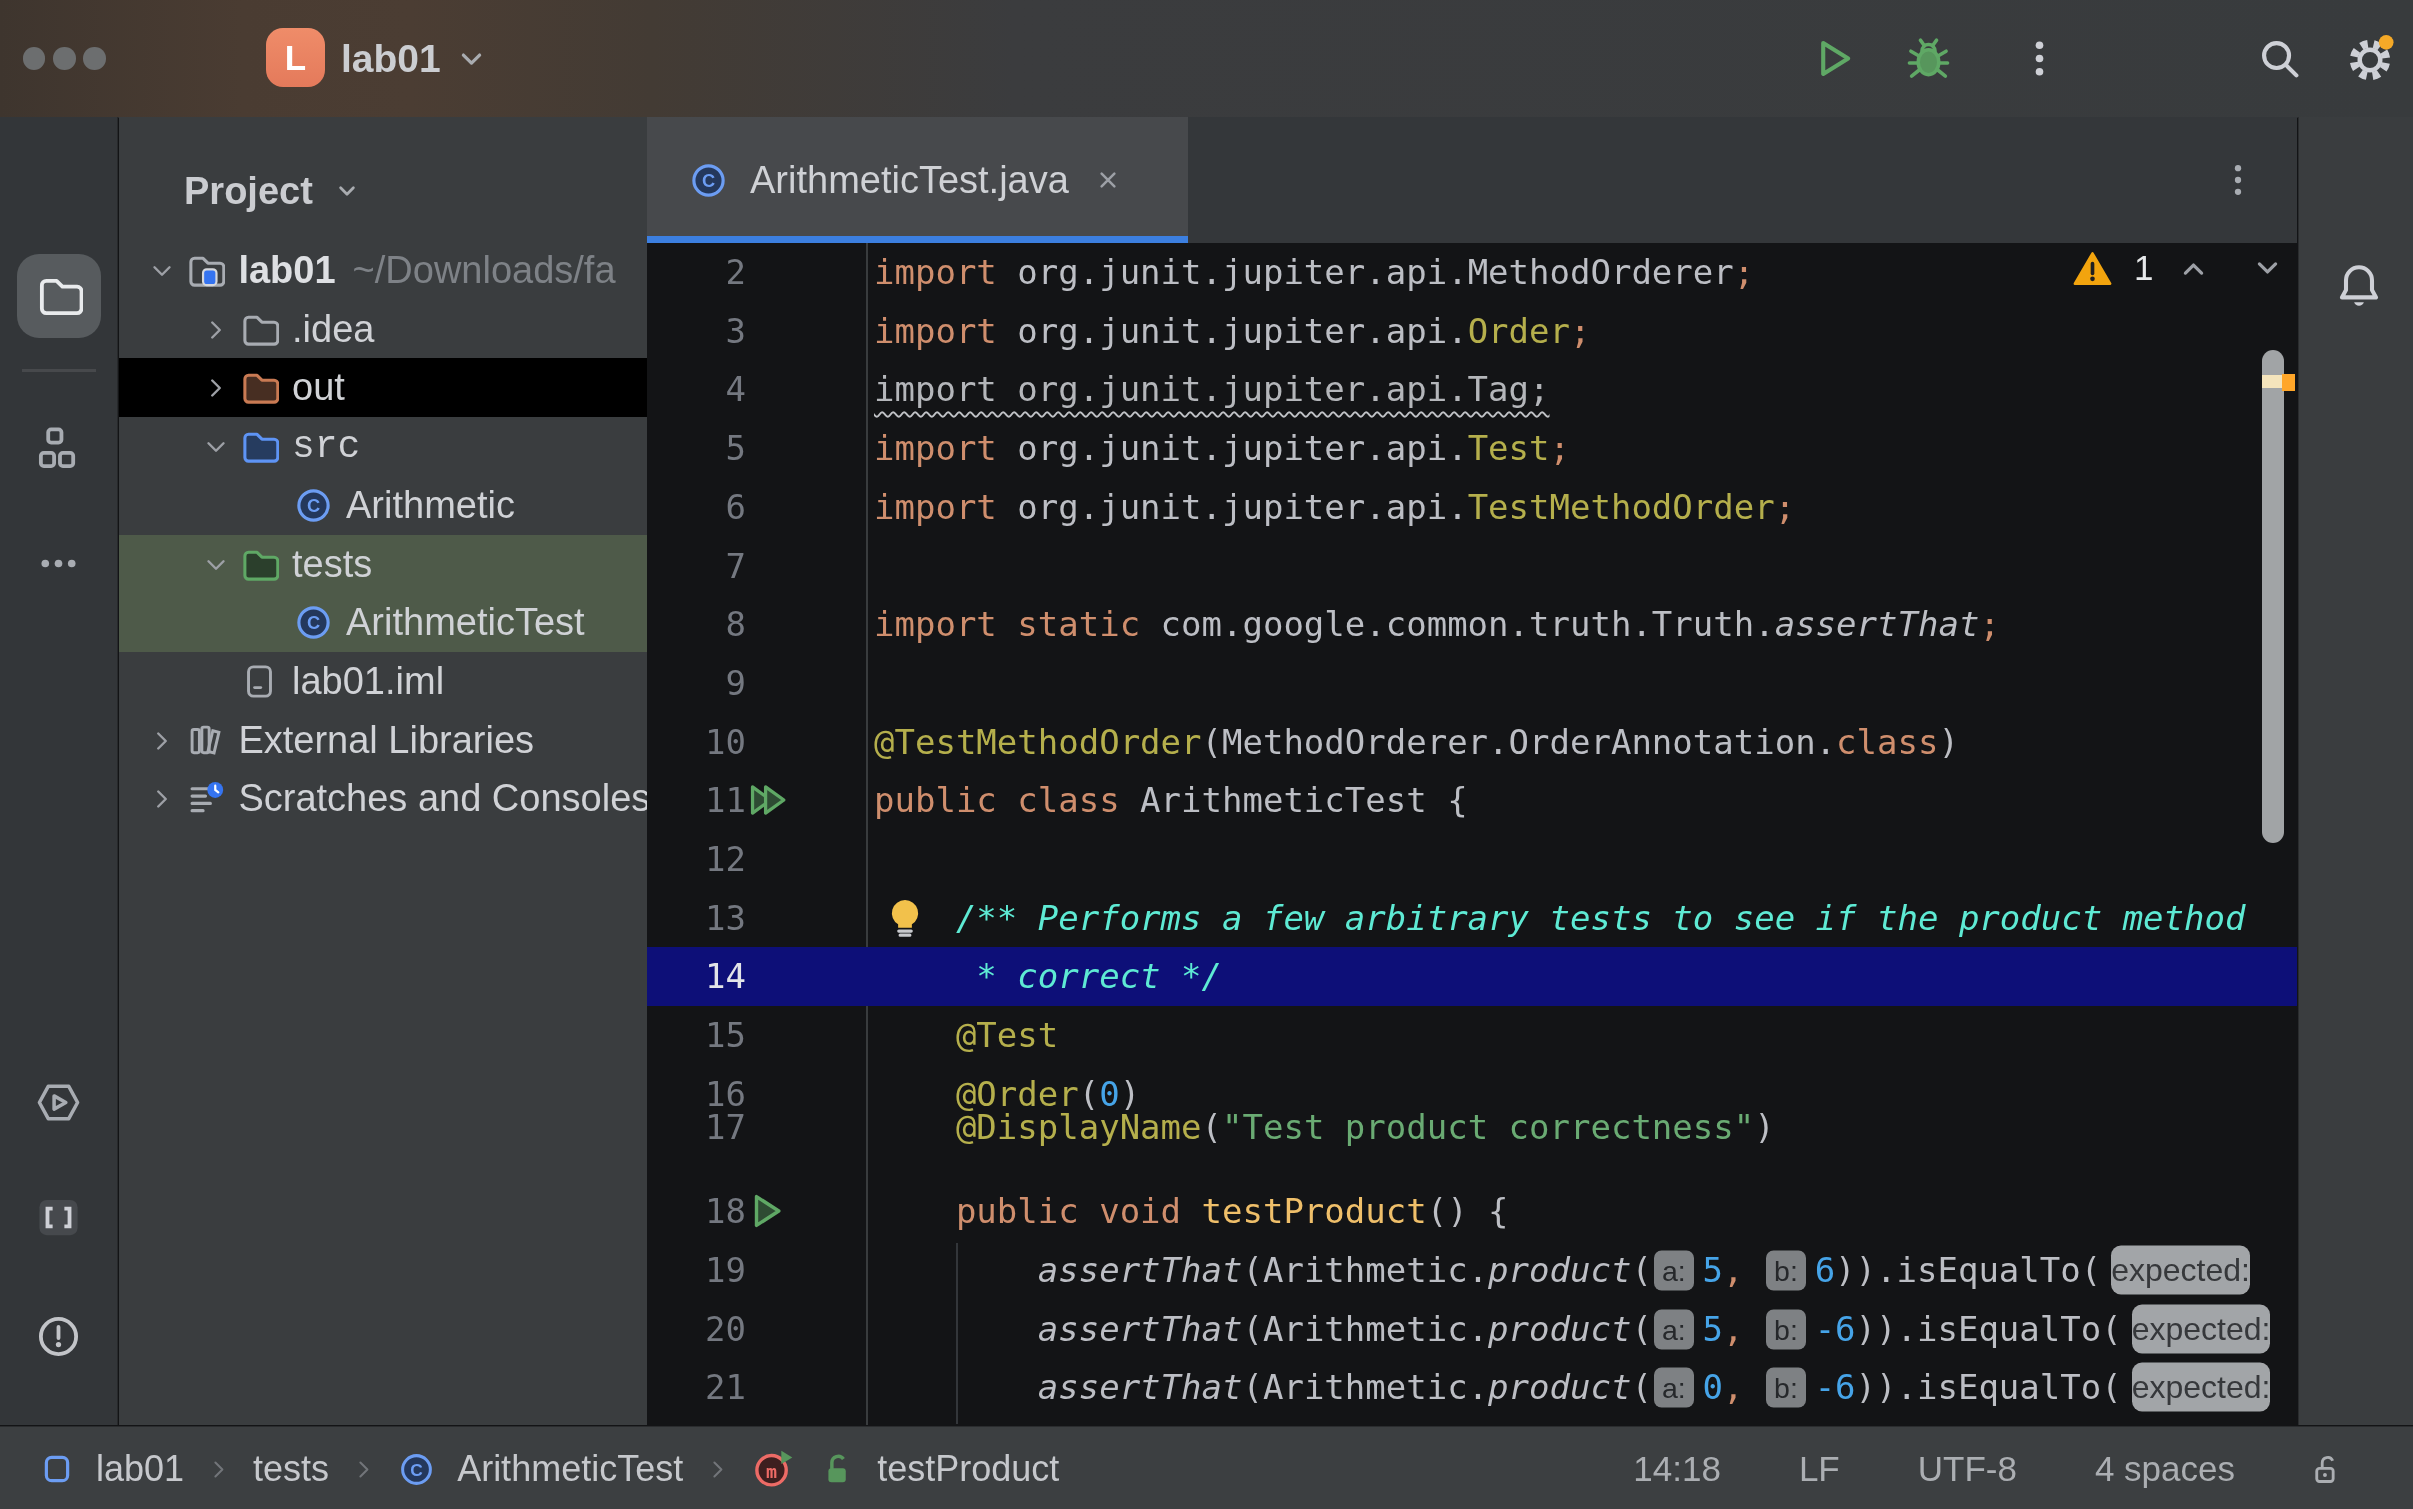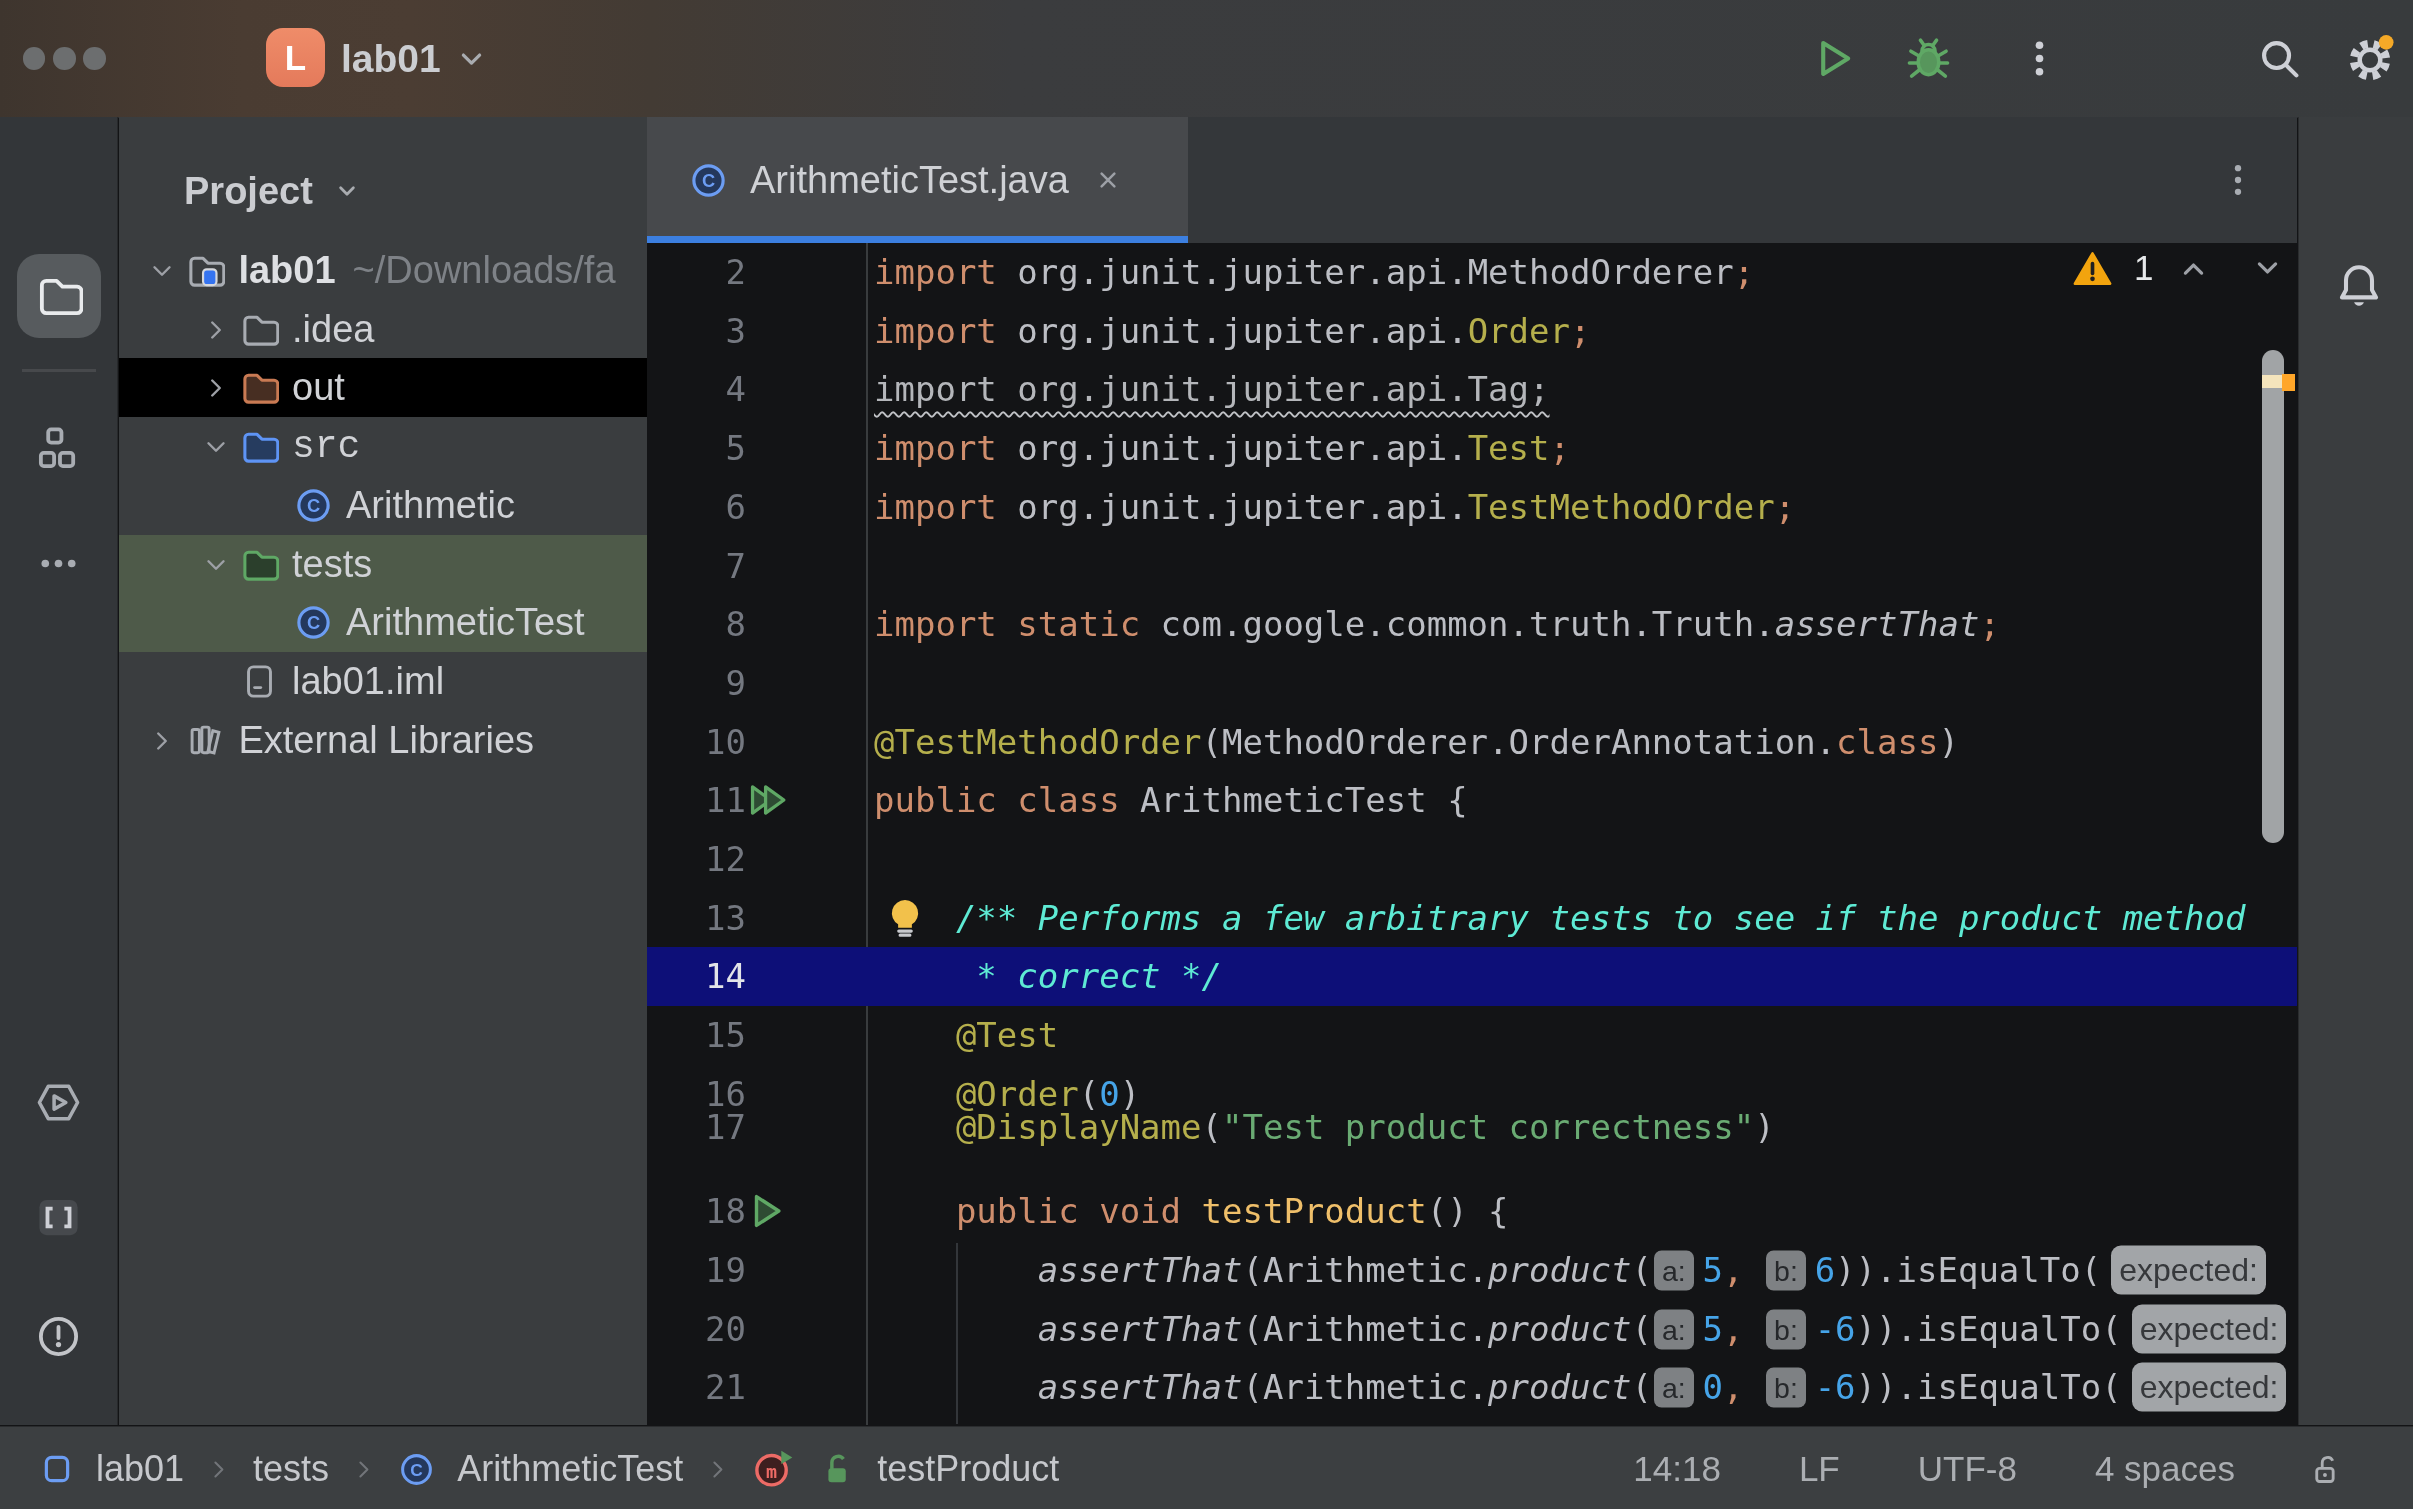--- a/index.html
+++ b/index.html
@@ -62,21 +62,21 @@
   .gic{position:absolute;left:99px;top:7.5px;}
   .bulbwrap{position:absolute;left:236px;top:6.7px;}
   .ctext{position:absolute;left:227px;top:0;white-space:pre;}
   .s-kw{color:#CF8E6D}.s-d{color:#BCBEC4}.s-ann{color:#B5AF4C}.s-num{color:#46A4E8}
   .s-str{color:#6AAB73}.s-cmt{color:#64A express5F;}
   .s-cmt{color:#5eead4;font-style:italic}.s-itd{color:#BCBEC4;font-style:italic}
   .s-mth{color:#EFBF6A}
   .s-unused{color:#B4B6BA;text-decoration:underline wavy 2.1px #C0C2C6;text-underline-offset:10px;}
   .chip{display:inline-block;background:#7E8184;color:#26282B;border-radius:7.5px;padding:0 8.4px;margin:0 8.4px 0 1.7px;
     font-family:"Liberation Sans",sans-serif;font-size:28.5px;line-height:40px;vertical-align:middle;transform:translateY(-2.5px);}
-  .chip2{display:inline-block;background:#A2A5A8;color:#36383B;border-radius:10px;padding:0 8px;margin-left:10px;
+  .chip2{display:inline-block;background:#A2A5A8;color:#36383B;border-radius:10px;padding:0 0;margin-left:10px;
     font-family:"Liberation Sans",sans-serif;font-size:32px;line-height:49px;vertical-align:middle;transform:translateY(-2.5px);}
   #inspect{position:absolute;left:1426px;top:5px;display:flex;align-items:center;gap:22px;}
   #inspect .cnt{font-size:35px;color:#E6E8EA;font-family:"Liberation Sans",sans-serif;}
   #indent-guide{position:absolute;left:309px;top:1000px;width:1.7px;height:181px;background:#33363A;}
   #sb-thumb{position:absolute;left:1615px;top:107px;width:22px;height:493px;border-radius:11.7px;background:#C6C8CA;opacity:.8;}
   #sb-band{position:absolute;left:1615px;top:132px;width:22px;height:13.4px;background:#F4E4BC;}
   #sb-mark{position:absolute;left:1635px;top:131px;width:13.4px;height:17px;background:#FFA629;}
 
   
   #rstripe{position:absolute;left:2298px;top:117px;width:116px;height:1308px;background:#3A3D3F;border-left:1.7px solid #2A2C2E;}
@@ -311,20 +311,35 @@
             </svg>
           </span>
           <span class="ticon">
             <svg width="39" height="39" viewBox="0 0 32 32" fill="none" stroke="#A8ACB2" stroke-width="2.4">
               <rect x="5" y="7" width="6" height="19" rx="1.5"></rect>
               <rect x="13" y="5" width="6" height="21" rx="1.5"></rect>
               <path d="M22 8l5 1.2-4 17-5-1.2z"></path>
             </svg>
           </span>
           <span class="tlabel">External Libraries</span>
+        </div>
+        <div class="trow" style="top: 528px;">
+          <span class="tslot" style="margin-left:18.4px">
+            <svg width="30" height="30" viewBox="0 0 32 32">
+              <path d="M12 8l8 8-8 8" fill="none" stroke="#9DA0A6" stroke-width="2.6" stroke-linecap="round" stroke-linejoin="round"></path>
+            </svg>
+          </span>
+          <span class="ticon">
+            <svg width="39" height="39" viewBox="0 0 32 32">
+              <path d="M5 8h15M5 14h11M5 20h15M5 26h9" stroke="#A8ACB2" stroke-width="2.6" stroke-linecap="round"></path>
+              <circle cx="24" cy="9" r="6.5" fill="#3574F0"></circle>
+              <path d="M24 5.5V9l2.5 2" stroke="#fff" stroke-width="1.8" fill="none" stroke-linecap="round"></path>
+            </svg>
+          </span>
+          <span class="tlabel">Scratches and Consoles</span>
         </div>
       </div>
   </div>
 
   <div id="editor">
     <div id="tabbar">
       <div id="tab">
         <svg width="39" height="39" viewBox="0 0 32 32">
           <circle cx="16" cy="16" r="12" fill="#24385C" stroke="#6C9DF3" stroke-width="2.6"></circle>
           <text x="16" y="21.5" font-size="15" font-weight="bold" fill="#6C9DF3" text-anchor="middle" font-family="Liberation Sans,sans-serif">C</text>

